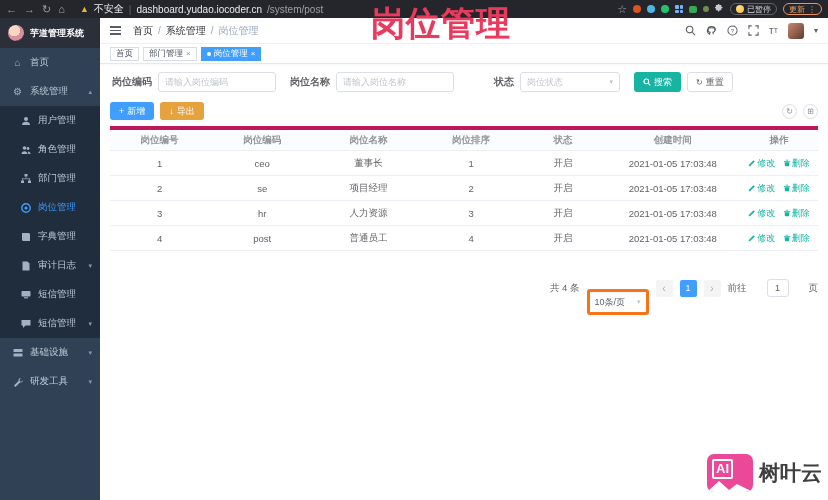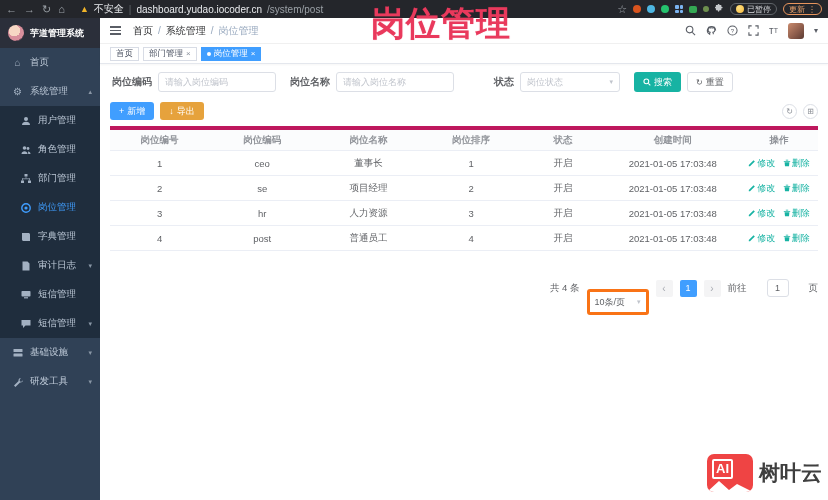--- a/index.html
+++ b/index.html
@@ -94,21 +94,21 @@
   .pg-size { width:62px; height:26px; border:3px solid #f97316; border-radius:3px; display:flex; align-items:center; justify-content:space-between; padding:0 5px; font-size:9px; color:#606266; cursor:pointer;margin-top:28px; }
   .pg-size .sel-caret { font-size:7px; color:#c0c4cc; }
   .pg-btn { width:17px; height:17px; border-radius:2px; background:#f4f4f5; color:#a8abb2; display:flex; align-items:center; justify-content:center; font-size:10px; cursor:pointer; }
   .pg-btn.page { background:#409eff; color:#fff; font-size:9px; }
   .pg-goto { display:flex; align-items:center; gap:20px; }
   .pg-input { width:22px; height:18px; border:1px solid #dcdfe6; border-radius:3px; text-align:center; font-size:9px; color:#606266; }
 
   
   .annotation { position:absolute; left:371px; top:1px; font-size:34px; font-weight:bold; color:#e9395c; z-index:50; letter-spacing:1px; font-family:"Liberation Sans", sans-serif; text-shadow:0 0 1px rgba(233,57,92,.4); }
   .watermark { position:absolute; right:6px; bottom:8px; display:flex; align-items:center; gap:6px; z-index:40; }
-  .wm-logo { width:46px; height:38px; background:#ef4444; border-radius:7px; position:relative; overflow:hidden; }
+  .wm-logo { width:46px; height:38px; background:#ec4899; border-radius:7px; position:relative; overflow:hidden; }
   .wm-ai { position:absolute; left:5px; top:5px; color:#fff; font-weight:bold; font-size:13px; border:2px solid #fff; padding:0 2px; line-height:1.2; border-radius:2px; }
   .wm-mountain { position:absolute; bottom:0; left:0; width:100%; height:16px; }
   .wm-text { font-size:21px; font-weight:bold; color:#3f3f3f; }
 </style>
 </head>
 <body>
 
 <div class="app">
 
   <div class="browser-bar">

